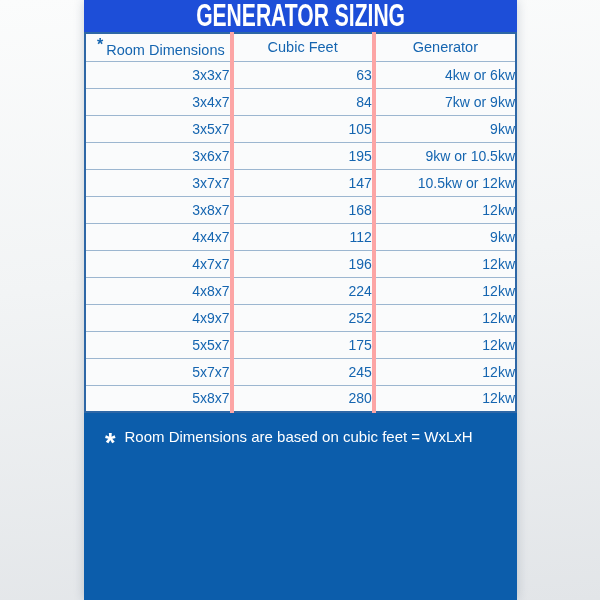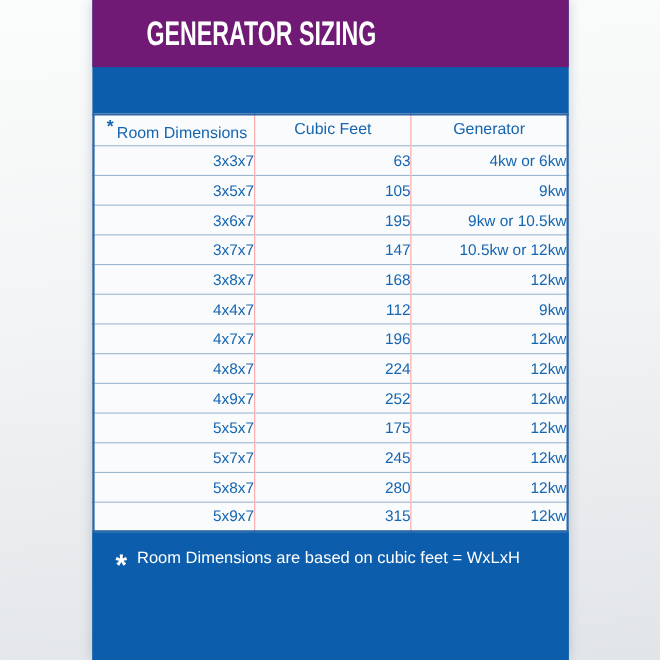--- a/index.html
+++ b/index.html
@@ -15,51 +15,51 @@
   .poster {
     position: absolute;
     left: 84px; top: 0;
     width: 433px; height: 600px;
     background: #0c5dab;
     box-shadow: 0 0 10px rgba(40,60,90,0.22);
     display: flex;
     flex-direction: column;
   }
   .title-band {
-    height: 61px;
-    background: #701a75;
+    height: 32px;
+    background: #1d4ed8;
     display: flex;
     align-items: center;
+    justify-content: center;
   }
   .title-band .title {
     color: #ffffff;
     font-size: 31px;
     font-weight: bold;
     white-space: nowrap;
     letter-spacing: 0px;
     transform: scaleX(0.68);
     transform-origin: center;
   }
   table.sizing-table {
     width: 433px;
     table-layout: fixed;
     border-collapse: collapse;
     background: #fafbfc;
     border: 2px solid #2e67a6;
-    margin-top: 42px;
   }
   table.sizing-table col:nth-child(1) { width: 34%; }
   table.sizing-table col:nth-child(2) { width: 33%; }
   table.sizing-table col:nth-child(3) { width: 33%; }
   .sizing-table th, .sizing-table td {
     color: #1565b0;
     font-weight: normal;
     text-align: center;
     vertical-align: middle;
-    border-left: 1px solid #fca5a5;
+    border-left: 4px solid #fca5a5;
     border-top: 1px solid #9cb6d0;
     font-size: 14px;
   }
   .sizing-table th:first-child, .sizing-table td:first-child { border-left: none; }
   .sizing-table thead th {
     height: 28px;
     border-top: none;
     font-size: 14.5px;
   }
   .sizing-table thead th.room-header {
@@ -119,20 +119,25 @@
         <th>Generator</th>
       </tr>
     </thead>
     <tbody>
         <tr>
           <td>3x3x7</td>
           <td>63</td>
           <td>4kw or 6kw</td>
         </tr>
         <tr>
+          <td>3x4x7</td>
+          <td>84</td>
+          <td>7kw or 9kw</td>
+        </tr>
+        <tr>
           <td>3x5x7</td>
           <td>105</td>
           <td>9kw</td>
         </tr>
         <tr>
           <td>3x6x7</td>
           <td>195</td>
           <td>9kw or 10.5kw</td>
         </tr>
         <tr>
@@ -171,25 +176,20 @@
           <td>12kw</td>
         </tr>
         <tr>
           <td>5x7x7</td>
           <td>245</td>
           <td>12kw</td>
         </tr>
         <tr>
           <td>5x8x7</td>
           <td>280</td>
-          <td>12kw</td>
-        </tr>
-        <tr>
-          <td>5x9x7</td>
-          <td>315</td>
           <td>12kw</td>
         </tr>
       </tbody>
   </table>
 
   <div class="footer-band">
     <div class="footnote-line">
       <span class="star-marker">*</span>
       <span>Room Dimensions are based on cubic feet = WxLxH</span>
     </div>

